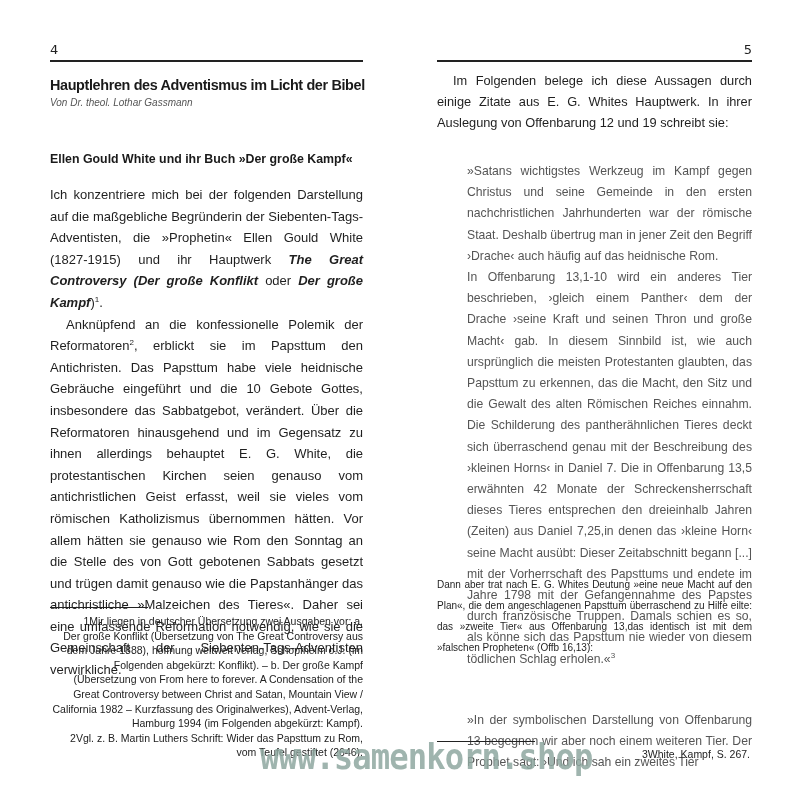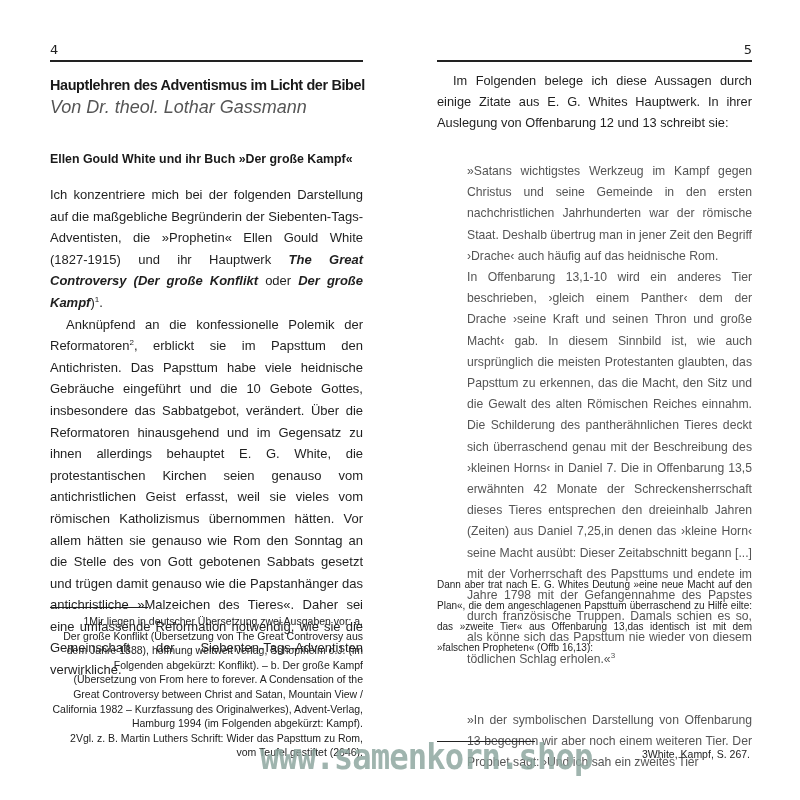--- a/index.html
+++ b/index.html
@@ -9,21 +9,21 @@
     }
     .page { position: absolute; top: 0; height: 800px; }
     .page-left { left: 50px; width: 313px; }
     .page-right { left: 437px; width: 315px; }
     .pagenum { position: absolute; top: 42px; font-size: 13px; color: #222; }
     .page-left .pagenum { left: 0; }
     .page-right .pagenum { right: 0; }
     .rule { position: absolute; top: 60px; left: 0; right: 0; height: 1.5px; background: #222; }
 
     .title { position: absolute; top: 76px; left: 0; font-family: "Liberation Sans", sans-serif; font-weight: bold; font-size: 15.5px; letter-spacing: -0.4px; color: #1a1a1a; white-space: nowrap; transform: scaleX(0.93); transform-origin: left; }
-    .subtitle { position: absolute; top: 97px; left: 0; font-family: "Liberation Sans", sans-serif; font-style: italic; font-size: 18px; color: #555; white-space: nowrap; }
+    .subtitle { position: absolute; top: 97px; left: 0; font-family: "Liberation Sans", sans-serif; font-style: italic; font-size: 10px; color: #555; white-space: nowrap; }
     .section-heading { position: absolute; top: 151px; left: 0; font-family: "Liberation Sans", sans-serif; font-weight: bold; font-size: 13px; color: #1a1a1a; white-space: nowrap; transform: scaleX(0.95); transform-origin: left; }
 
     .body { position: absolute; left: 0; width: 313px; font-family: "Liberation Sans", sans-serif; font-size: 13px; line-height: 21.6px; color: #1f1f1f; text-align: justify; }
     .body p { margin: 0; }
     .body .indent { text-indent: 16px; }
     .left-body { top: 184px; }
     sup { font-size: 8px; line-height: 0; }
 
     .fn-rule { position: absolute; height: 1px; background: #222; width: 98px; left: 0; }
     .footnotes { position: absolute; left: 0; width: 313px; font-family: "Liberation Sans", sans-serif; font-size: 10.5px; line-height: 14.6px; color: #222; text-align: right; }
@@ -60,21 +60,21 @@
     <div><span class="fn-num">1</span><span>Mir liegen in deutscher Übersetzung zwei Ausgaben vor: a. Der große Konflikt (Übersetzung von The Great Controversy aus dem Jahre 1888), hoffnung weltweit verlag, Schopfheim o.J. (im Folgenden abgekürzt: Konflikt). – b. Der große Kampf (Übersetzung von From here to forever. A Condensation of the Great Controversy between Christ and Satan, Mountain View / California 1982 – Kurzfassung des Originalwerkes), Advent-Verlag, Hamburg 1994 (im Folgenden abgekürzt: Kampf).</span></div>
     <div><span class="fn-num">2</span><span>Vgl. z. B. Martin Luthers Schrift: Wider das Papsttum zu Rom, vom Teufel gestiftet (2646).</span></div>
   </div>
 </div>
 
 <div class="page page-right">
   <div class="pagenum">5</div>
   <div class="rule"></div>
 
   <div class="right-intro">
-      <p class="indent" style="margin:0;">Im Folgenden belege ich diese Aussagen durch einige Zitate aus E. G. Whites Hauptwerk. In ihrer Auslegung von Offenbarung 12 und 13 schreibt sie:</p>
+      <p class="indent" style="margin:0;">Im Folgenden belege ich diese Aussagen durch einige Zitate aus E. G. Whites Hauptwerk. In ihrer Auslegung von Offenbarung 12 und 19 schreibt sie:</p>
     </div>
 
   <div class="quote quote1">
     <p>»Satans wichtigstes Werkzeug im Kampf gegen Christus und seine Gemeinde in den ersten nachchristlichen Jahrhunderten war der römische Staat. Deshalb übertrug man in jener Zeit den Begriff ›Drache‹ auch häufig auf das heidnische Rom.</p>
     <p><span>In Offenbarung 13,1-10 wird ein anderes Tier beschrieben, ›gleich einem Panther‹ dem der Drache ›seine Kraft und seinen Thron und große Macht‹ gab. In diesem Sinnbild ist, wie auch ursprünglich die meisten Protestanten glaubten, das Papsttum zu erkennen, das die Macht, den Sitz und die Gewalt des alten Römischen Reiches einnahm. Die Schilderung des pantherähnlichen Tieres deckt sich überraschend genau mit der Beschreibung des ›kleinen Horns‹ in Daniel 7. Die in Offenbarung 13,5 erwähnten 42 Monate der Schreckensherrschaft dieses Tieres entsprechen den dreieinhalb Jahren (Zeiten) aus Daniel 7,25,in denen das ›kleine Horn‹ seine Macht ausübt: Dieser Zeitabschnitt begann [...] mit der Vorherrschaft des Papsttums und endete im Jahre 1798 mit der Gefangennahme des Papstes durch französische Truppen. Damals schien es so, als könne sich das Papsttum nie wieder von diesem tödlichen Schlag erholen.«</span><sup>3</sup></p>
   </div>
 
   <div class="mid-text">
       <p style="margin:0;">Dann aber trat nach E. G. Whites Deutung »eine neue Macht auf den Plan«, die dem angeschlagenen Papsttum überraschend zu Hilfe eilte: das »zweite Tier« aus Offenbarung 13,das identisch ist mit dem »falschen Propheten« (Offb 16,13):</p>
     </div>

